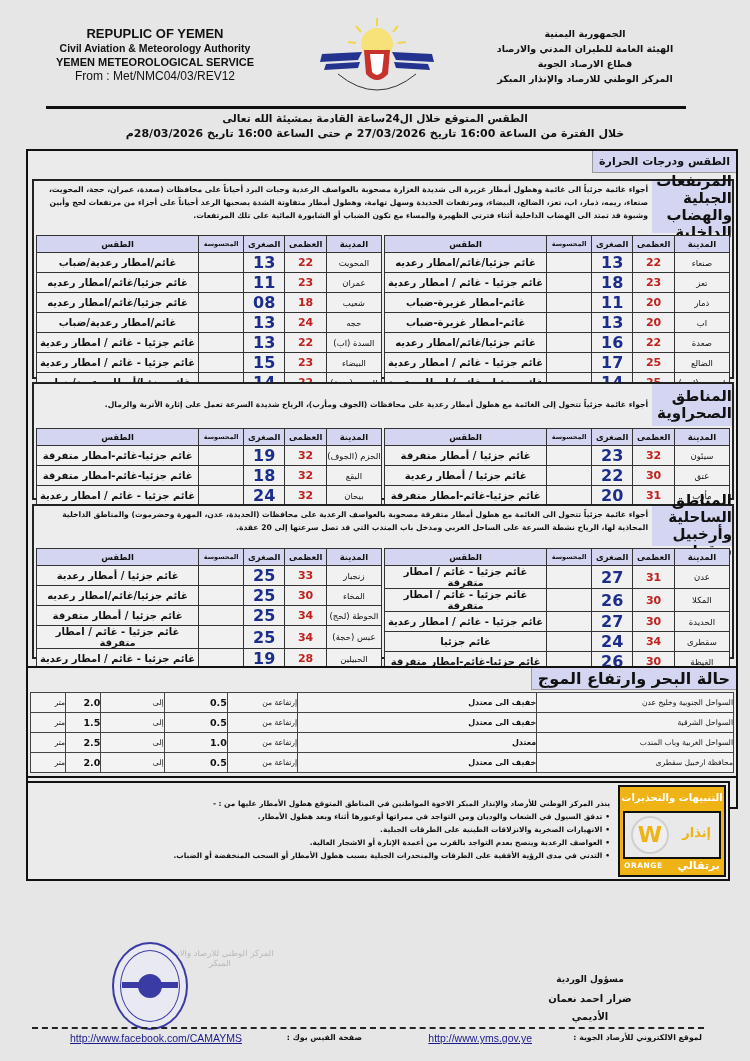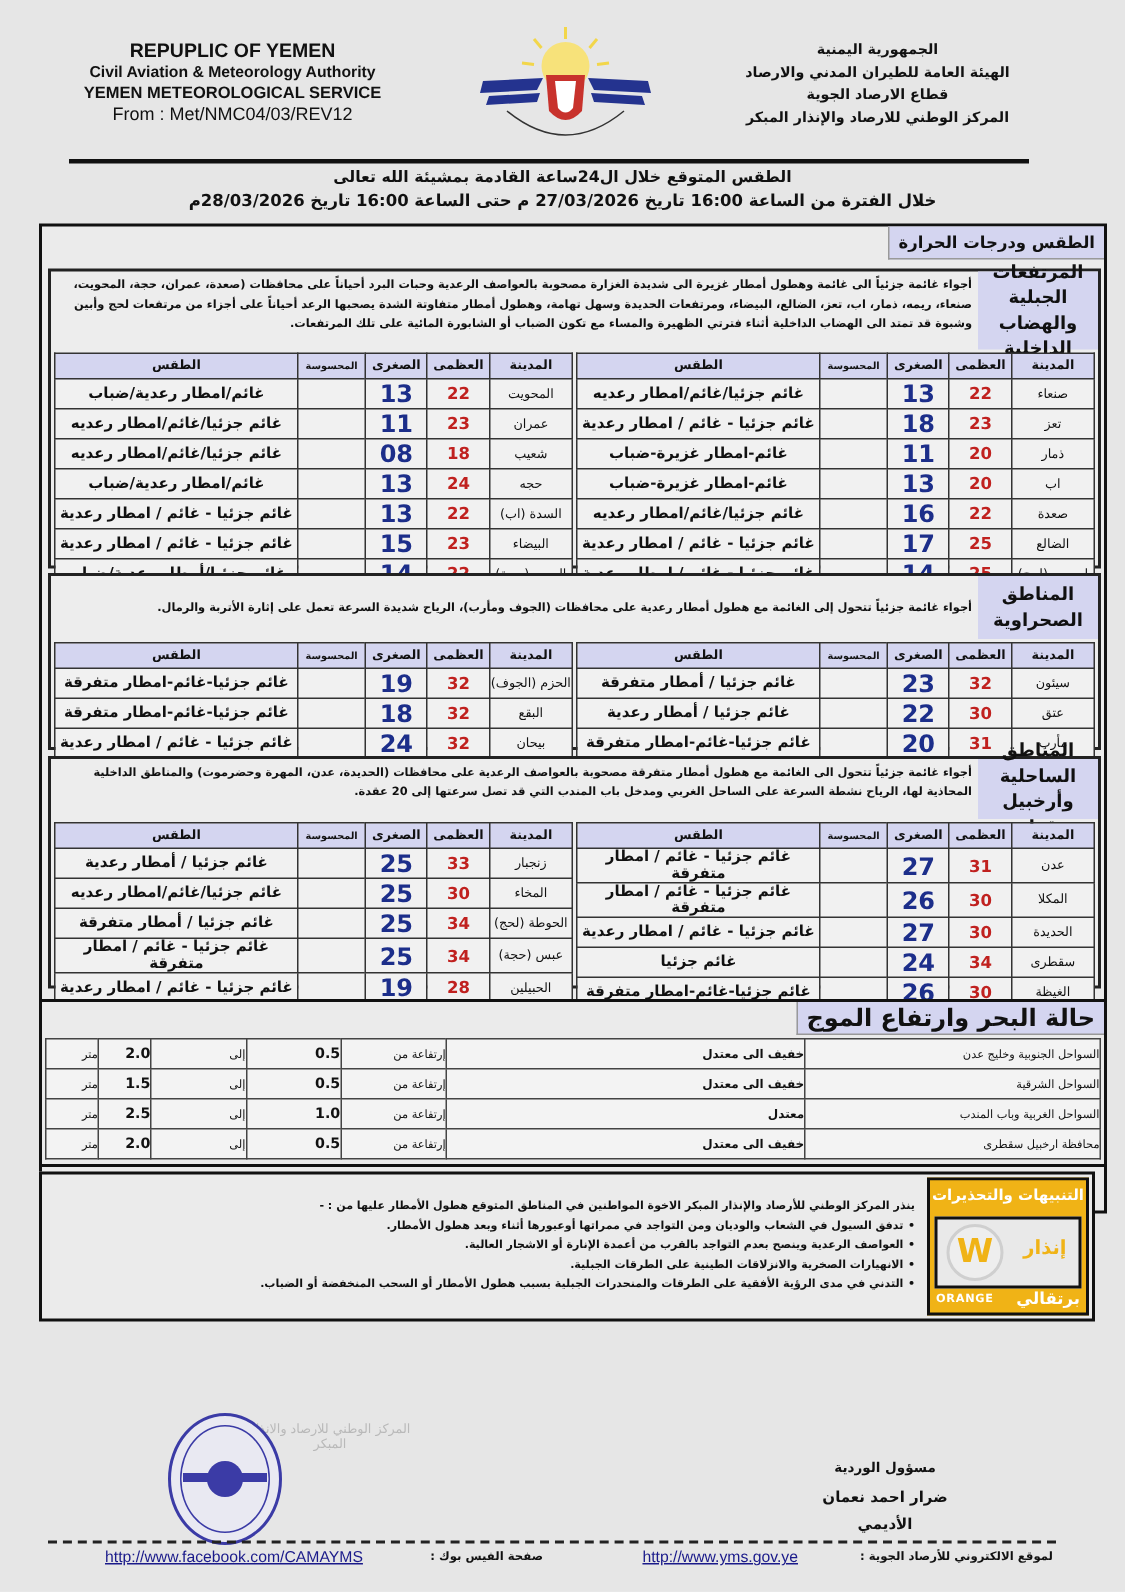--- a/index.html
+++ b/index.html
@@ -20,21 +20,21 @@
 
   .title { position: absolute; left: 30px; top: 110px; width: 690px; text-align: center; direction: rtl; font-weight: bold; }
   .title .t1 { font-size: 10.5px; line-height: 16px; }
   .title .t2 { font-size: 11px; line-height: 16px; }
 
   
   .frame { position: absolute; left: 26px; top: 149px; width: 712px; height: 660px; border: 2px solid #111; background: #ebebeb; }
   .sec-title { position: absolute; right: 0; top: 0; height: 22px; background: #d4d5f0; border-left: 1px solid #999; border-bottom: 1px solid #999; padding: 0 6px; font-size: 11px; font-weight: bold; line-height: 22px; direction: rtl; }
 
   .region { position: absolute; left: 4px; width: 702px; border: 2px solid #222; background: #ededed; }
-  .region-label { position: absolute; right: 0; top: 0; width: 80px; background: #d4d5f0; font-size: 12px; font-weight: bold; direction: rtl; text-align: center; display: flex; align-items: center; justify-content: center; line-height: 17px; }
+  .region-label { position: absolute; right: 0; top: 0; width: 80px; background: #d4d5f0; font-size: 15px; font-weight: bold; direction: rtl; display: flex; align-items: center; justify-content: center; line-height: 17px; }
   .region-desc { position: absolute; right: 84px; left: 4px; top: 2px; direction: rtl; text-align: right; font-size: 7.6px; font-weight: bold; line-height: 13px; }
 
   table.wx { position: absolute; border-collapse: collapse; direction: rtl; font-size: 8px; }
   table.wx th { background: #d4d5f0; border: 1px solid #333; font-weight: bold; height: 17px; font-size: 8.5px; }
   table.wx th.small { font-size: 6.5px; }
   table.wx td { border: 1px solid #333; background: #f1f1f1; height: 19px; text-align: center; font-weight: bold; }
   table.wx td.city { font-size: 8.5px; font-weight: normal; }
   table.wx td.max { color: #c0211f; font-size: 11px; }
   table.wx td.min { color: #1c2e8a; font-size: 16px; }
   table.wx td.wx-desc { font-size: 10px; }
@@ -482,22 +482,22 @@
       </div>
       <div class="warn-bottom">
         <span class="en">ORANGE</span>
         <span class="ar">برتقالي</span>
       </div>
     </div>
     <div class="warn-text">
       <div>ينذر المركز الوطني للأرصاد والإنذار المبكر الاخوة المواطنين في المناطق المتوقع هطول الأمطار عليها من : -</div>
       <ul>
         <li>تدفق السيول في الشعاب والوديان ومن التواجد في ممراتها أوعبورها أثناء وبعد هطول الأمطار.</li>
+        <li>الانهيارات الصخرية والانزلاقات الطينية على الطرقات الجبلية.</li>
         <li>العواصف الرعدية وينصح بعدم التواجد بالقرب من أعمدة الإنارة أو الاشجار العالية.</li>
-        <li>الانهيارات الصخرية والانزلاقات الطينية على الطرقات الجبلية.</li>
         <li>التدني في مدى الرؤية الأفقية على الطرقات والمنحدرات الجبلية بسبب هطول الأمطار أو السحب المنخفضة أو الضباب.</li>
       </ul>
     </div>
   </div>
 
   <div class="watermark">المركز الوطني للارصاد والانذار المبكر</div>
   <div class="stamp">
     <div class="ring"></div>
     <div class="wing" style="left:8px;"></div>
     <div class="wing" style="right:8px;"></div>

